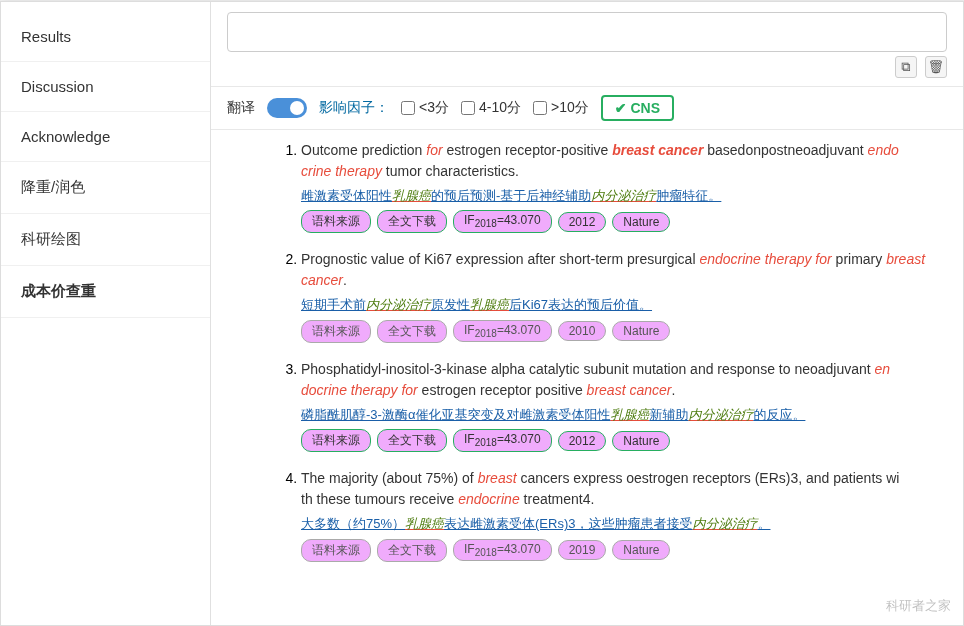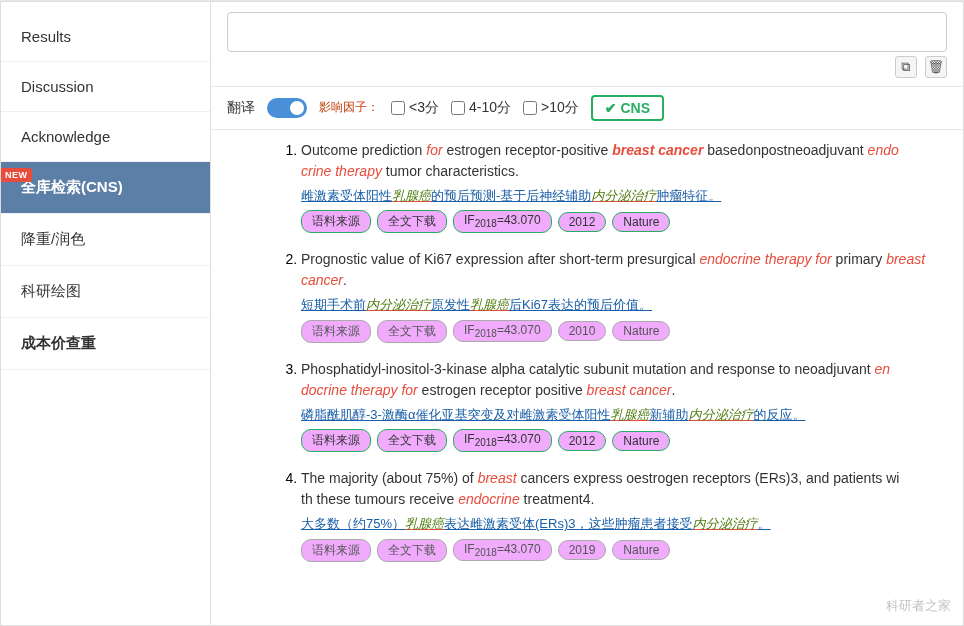--- a/index.html
+++ b/index.html
@@ -128,22 +128,22 @@
       content: '';
       position: absolute;
       right: 3px;
       top: 3px;
       width: 14px;
       height: 14px;
       background: white;
       border-radius: 50%;
     }
     .filter-if-label {
-      font-size: 12px;
-      color: #c2410c;
+      font-size: 14px;
+      color: #0369a1;
     }
     .filter-checkbox-group {
       display: flex;
       align-items: flex-end;
       gap: 12px;
     }
     .checkbox-item {
       display: flex;
       align-items: center;
       gap: 4px;
@@ -259,24 +259,20 @@
 
   <div class="sidebar">
     <div class="sidebar-item">
       <span>Results</span>
     </div>
     <div class="sidebar-item">
       <span>Discussion</span>
     </div>
     <div class="sidebar-item">
       <span>Acknowledge</span>
-    </div>
-    <div class="sidebar-item active new-badge">
-      <span class="new-tag">NEW</span>
-      <span>全库检索(CNS)</span>
     </div>
     <div class="sidebar-item">
       <span>降重/润色</span>
     </div>
     <div class="sidebar-item">
       <span>科研绘图</span>
     </div>
     <div class="sidebar-item bold-item">
       <span>成本价查重</span>
     </div>

